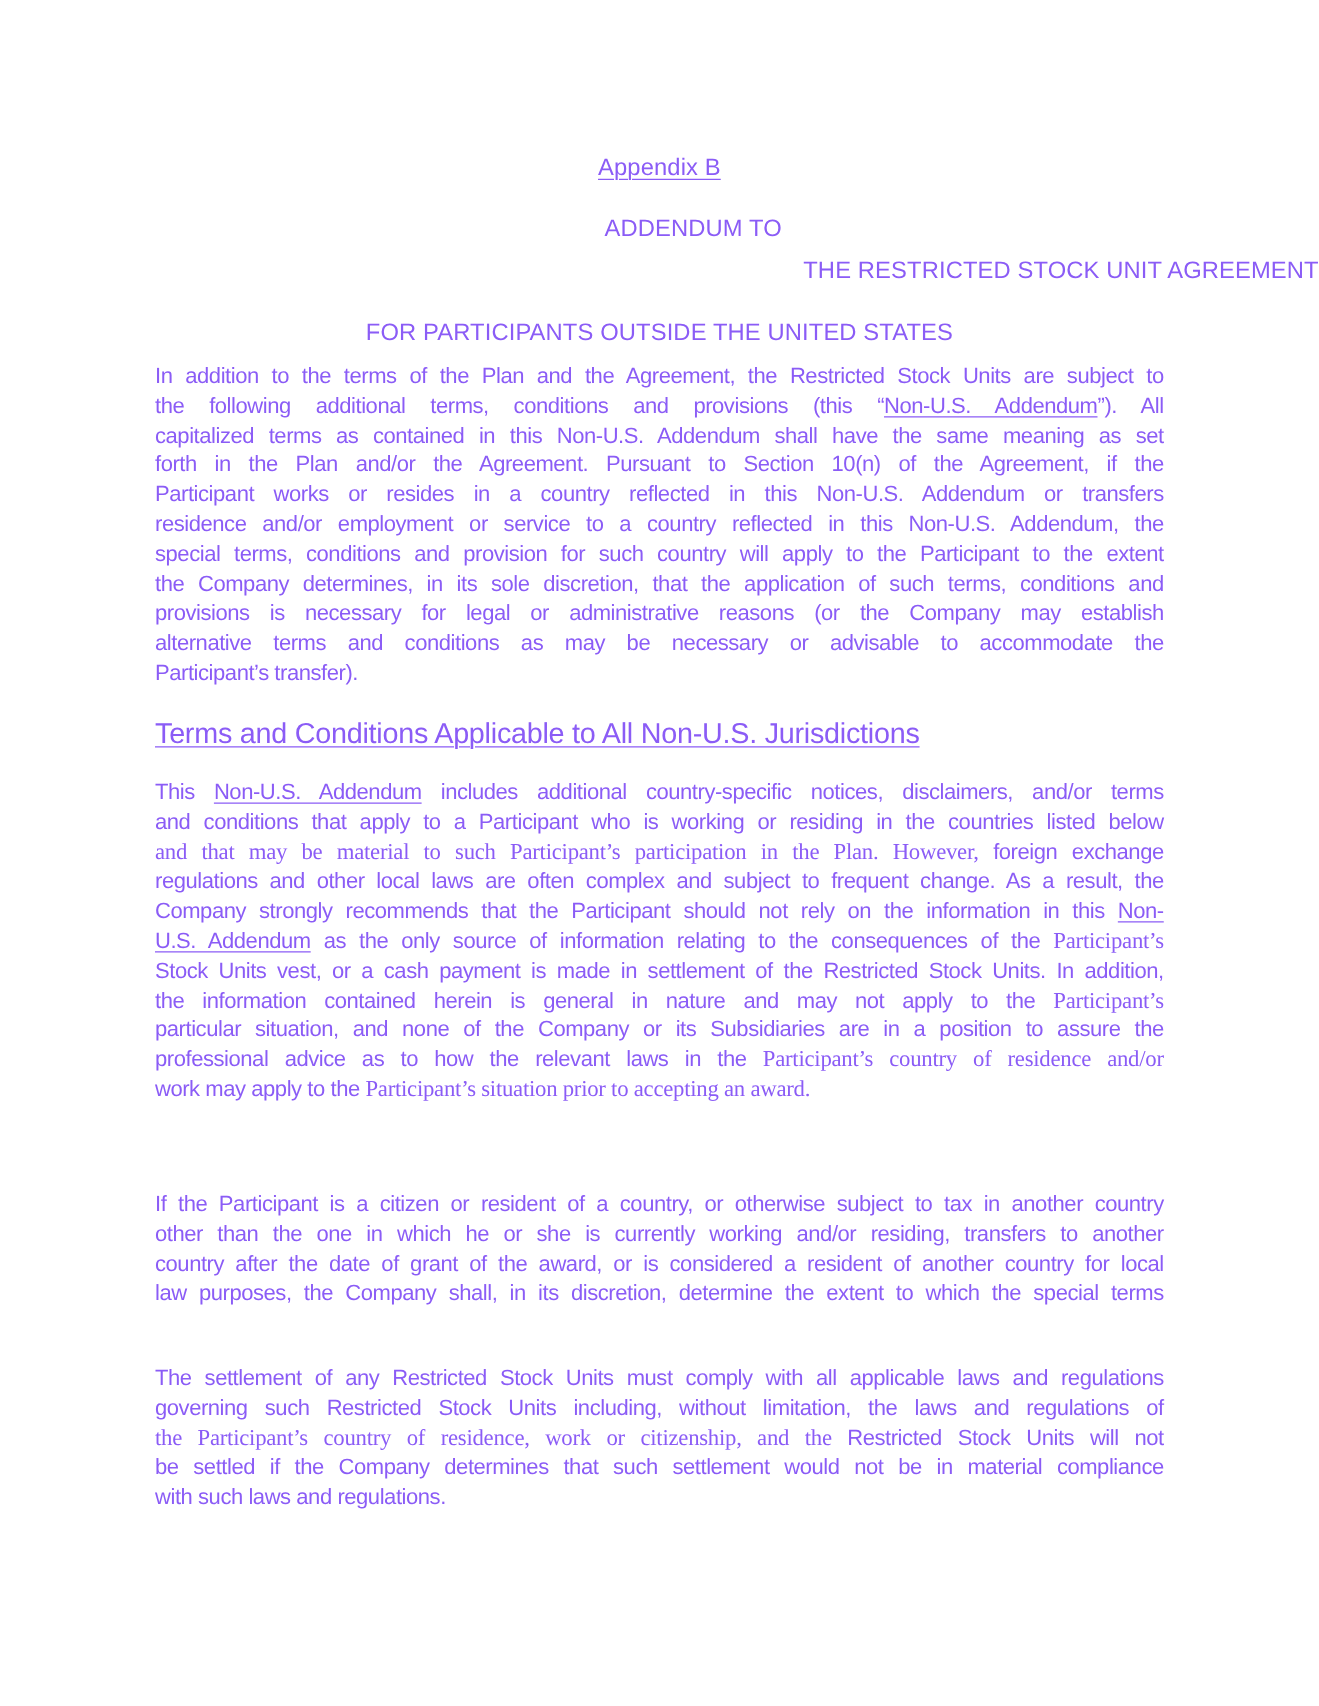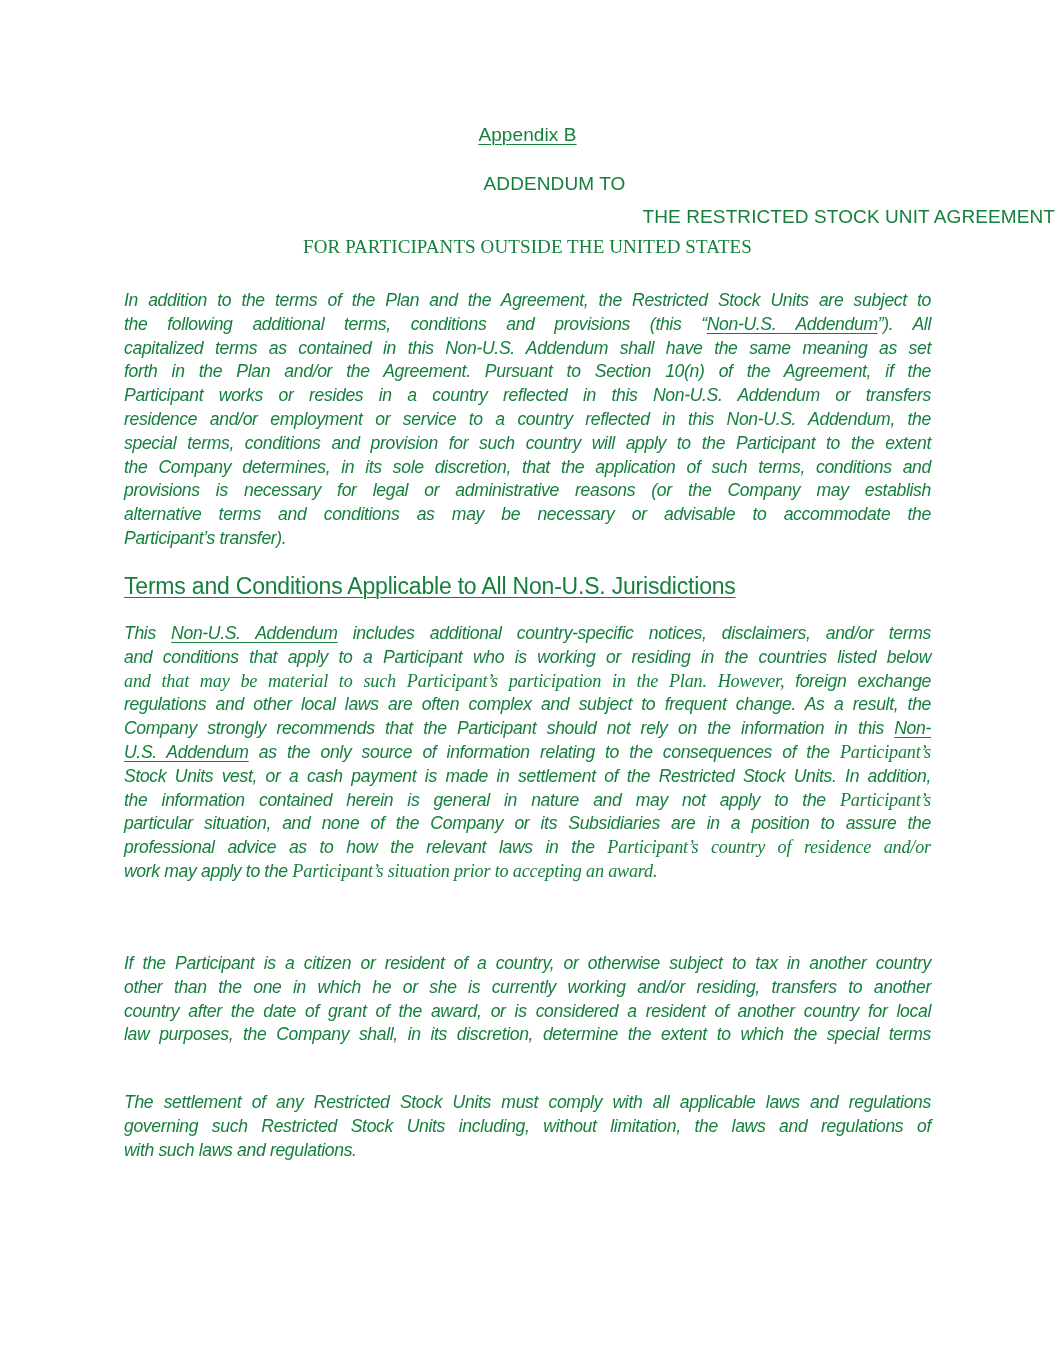--- a/index.html
+++ b/index.html
@@ -1,38 +1,38 @@
 <!DOCTYPE html>
 <html><head>
 <meta charset="utf-8">
 <style>
   html, body { margin: 0; padding: 0; background: #ffffff; }
   body { width: 1055px; height: 1365px; position: relative; overflow: hidden; }
   .page {
     position: absolute; left: 0; top: 0; width: 1055px; height: 1365px;
-    background: #ffffff; color: #15803d;
+    background: #ffffff; color: #8b5cf6;
     font-family: "Liberation Sans", sans-serif;
   }
   .center { position: absolute; left: 0; width: 1055px; text-align: center; font-size: 19px; letter-spacing: 0.1px; }
   .u { text-decoration: underline; text-underline-offset: 3px; text-decoration-thickness: 1px; }
   .appendix { top: 124px; }
   .t1 { top: 173px; margin-left: 27px; }
   .t2 { top: 206px; text-align: right; }
-  .t3 { top: 236px; font-family: Liberation Serif, serif; }
+  .t3 { top: 256px; }
   .body-text {
     position: absolute; left: 124px; width: 807px;
     font-size: 17.6px; line-height: 23.8px; text-align: justify;
     letter-spacing: -0.35px; word-spacing: 0px;
   }
   .p1 { top: 289px; }
   .heading { position: absolute; left: 124px; top: 573px; font-size: 23px; letter-spacing: -0.2px; text-align: right; }
   .p2 { top: 622px; }
   .p3 { top: 952px; }
   .p4 { top: 1091px; }
-  .line { display: block; text-align: justify; text-align-last: justify; height: 23.8px; white-space: nowrap; font-style: italic; }
+  .line { display: block; text-align: justify; text-align-last: justify; height: 23.8px; white-space: nowrap; }
   .line.last { text-align-last: left; }
   .serif { font-family: "Liberation Serif", serif; font-size: 18.2px; letter-spacing: -0.2px; }
 </style>
 </head>
 <body>
 
 <div class="page">
 
   <div class="center appendix">
     <span class="u">Appendix B</span>
@@ -74,16 +74,18 @@
   <div class="body-text p3">
     <span class="line">If the Participant is a citizen or resident of a country, or otherwise subject to tax in another country</span>
     <span class="line">other than the one in which he or she is currently working and/or residing, transfers to another</span>
     <span class="line">country after the date of grant of the award, or is considered a resident of another country for local</span>
     <span class="line">law purposes, the Company shall, in its discretion, determine the extent to which the special terms</span>
   </div>
 
   <div class="body-text p4">
     <span class="line">The settlement of any Restricted Stock Units must comply with all applicable laws and regulations</span>
     <span class="line">governing such Restricted Stock Units including, without limitation, the laws and regulations of</span>
+    <span class="line"><span class="serif">the Participant’s country of residence, work or citizenship, and the </span><span>Restricted Stock Units will not</span></span>
+    <span class="line">be settled if the Company determines that such settlement would not be in material compliance</span>
     <span class="line last">with such laws and regulations.</span>
   </div>
 
 </div>
 
 </body></html>

